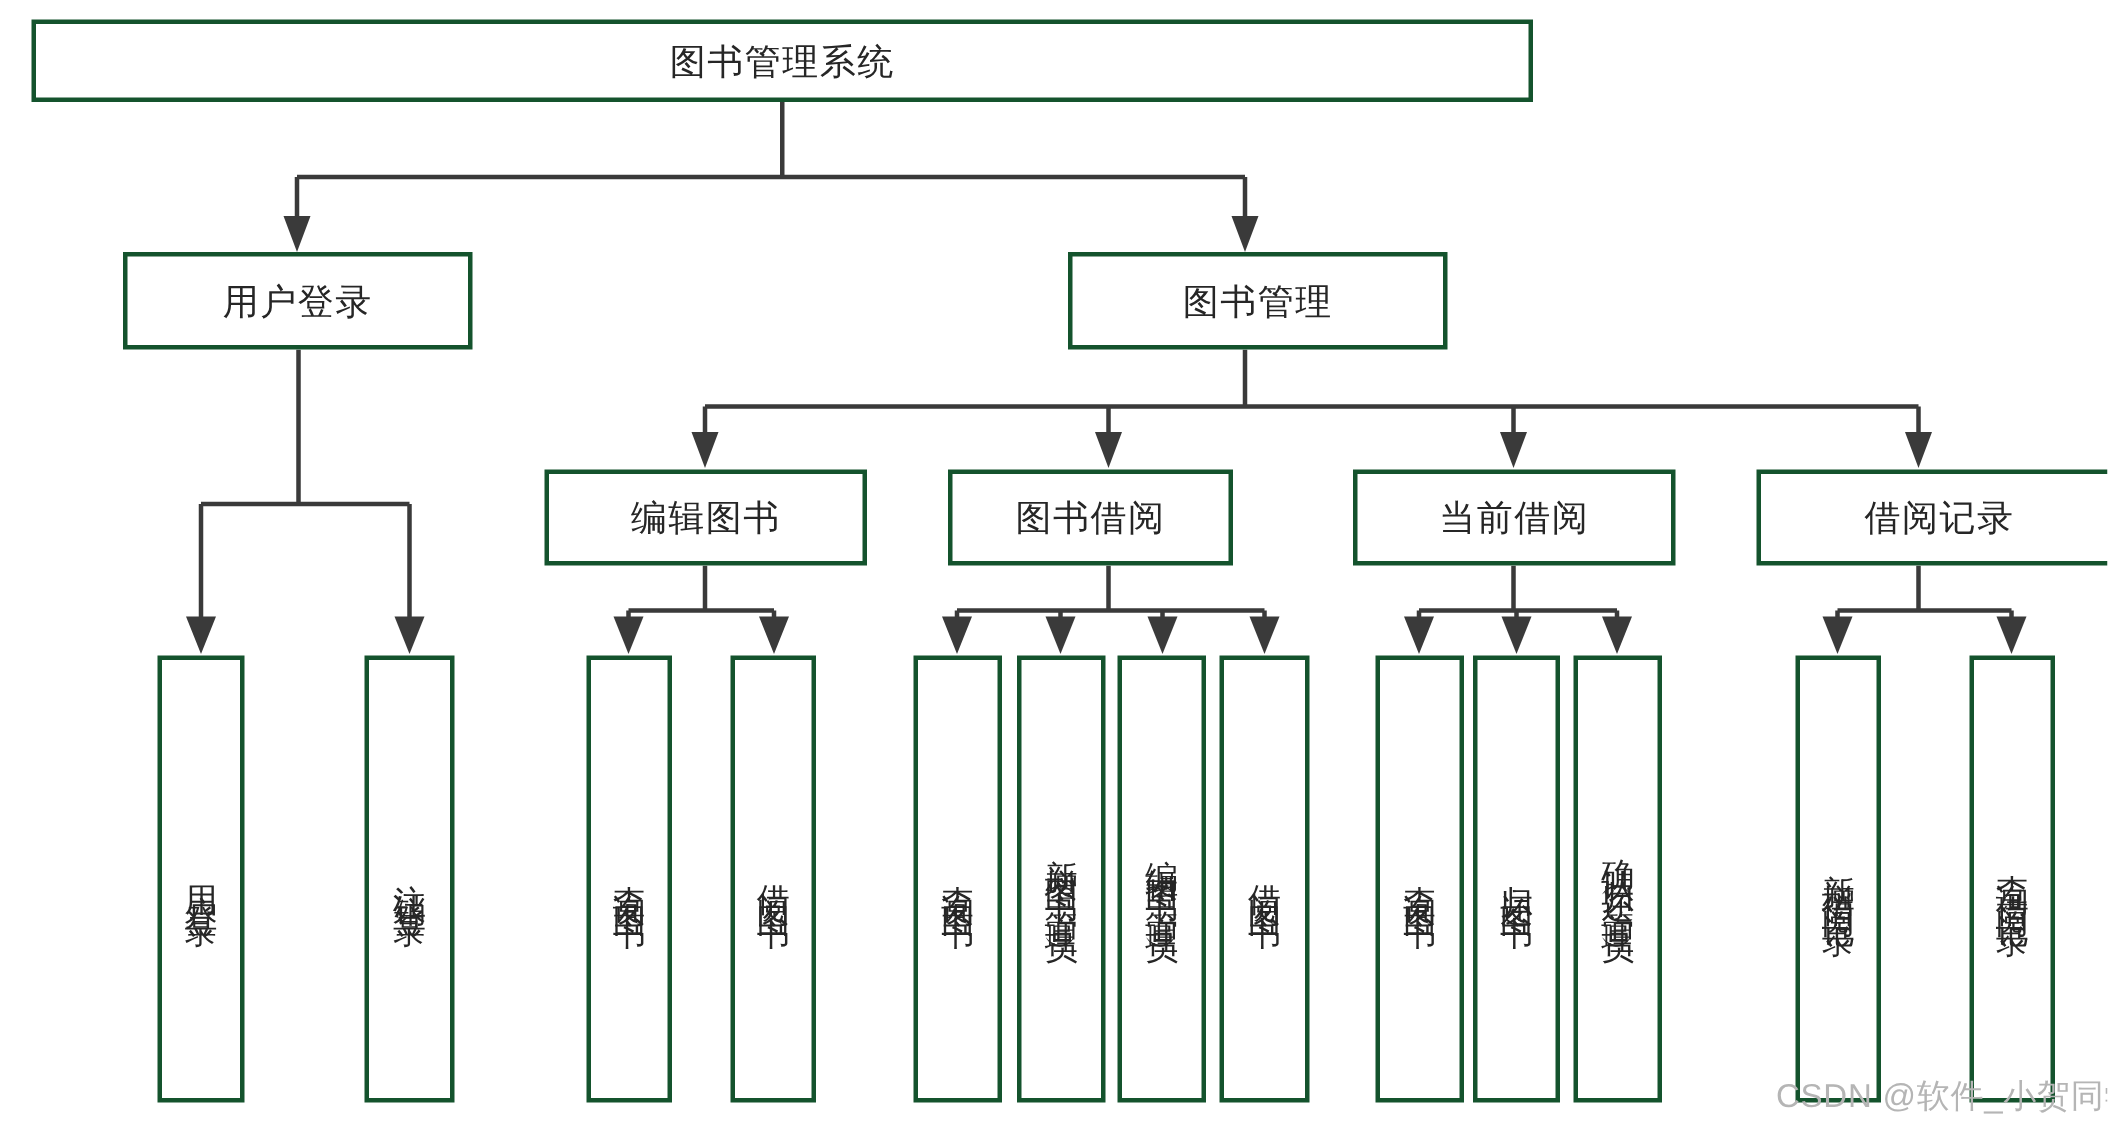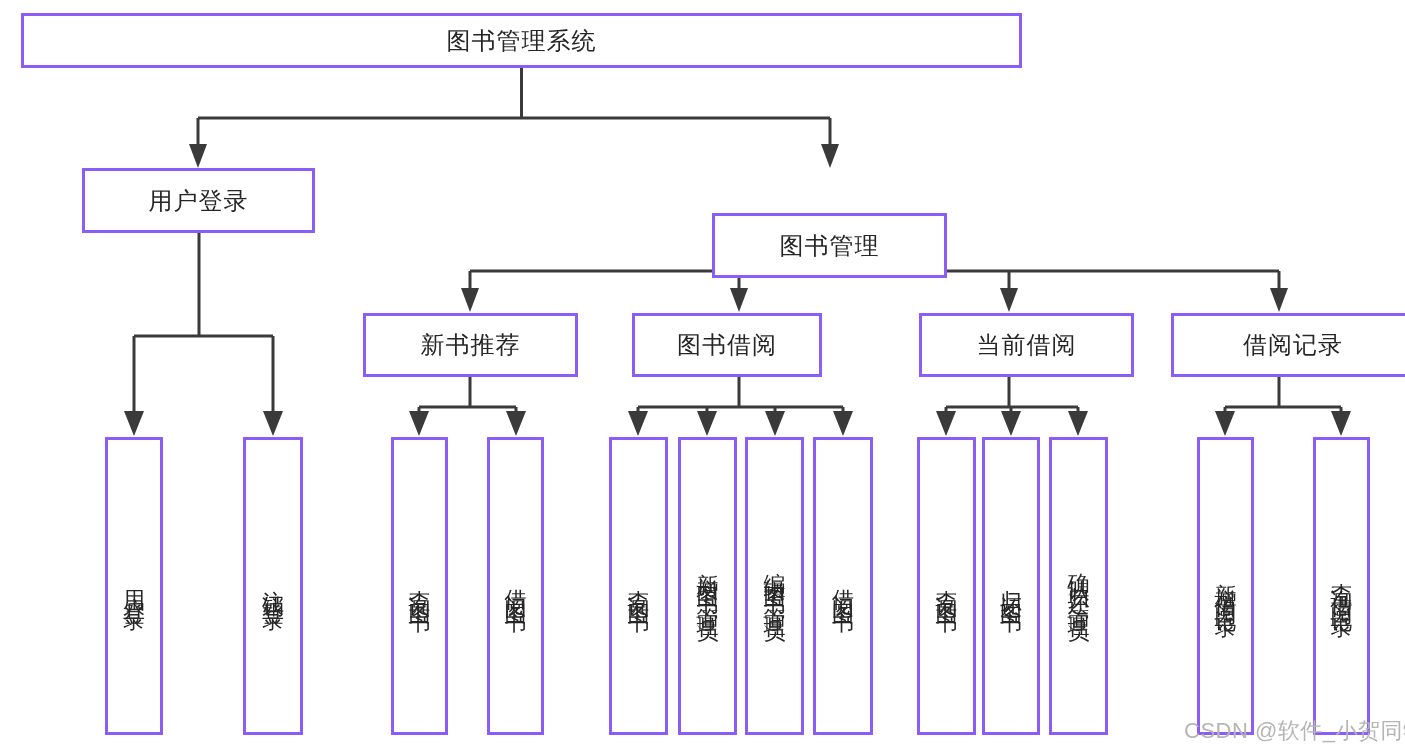--- a/index.html
+++ b/index.html
@@ -12,21 +12,21 @@
     overflow: hidden;
   }
   #connectors {
     position: absolute;
     left: 0; top: 0;
     width: 1405px; height: 747px;
   }
   .box {
     position: absolute;
     box-sizing: border-box;
-    border: 3px solid #8b5cf6;
+    border: 3px solid #14532d;
     background: #ffffff;
     color: #262626;
     display: flex;
     align-items: center;
     justify-content: center;
     text-align: center;
   }
   .h-box { font-size: 24px; letter-spacing: 1px; }
   .v-box {
     writing-mode: vertical-rl;
@@ -80,25 +80,25 @@
       <polygon class="arrow" points="1001,411 1021,411 1011,436"></polygon>
       <polygon class="arrow" points="1068,411 1088,411 1078,436"></polygon>
       <polygon class="arrow" points="1215,411 1235,411 1225,436"></polygon>
       <polygon class="arrow" points="1331,411 1351,411 1341,436"></polygon>
     </g>
   </svg>
 
   <div class="box h-box" style="left:21px; top:13px; width:1001px; height:55px;">图书管理系统</div>
 
   <div class="box h-box" style="left:82px; top:168px; width:233px; height:65px;">用户登录</div>
-  <div class="box h-box" style="left:712px; top:168px; width:235px; height:65px;margin-top:45px;">图书管理</div>
+  <div class="box h-box" style="left:712px; top:168px; width:253px; height:65px;">图书管理</div>
 
-  <div class="box h-box" style="left:363px; top:313px; width:215px; height:64px;">新书推荐</div>
+  <div class="box h-box" style="left:363px; top:313px; width:215px; height:64px;">编辑图书</div>
   <div class="box h-box" style="left:632px; top:313px; width:190px; height:64px;">图书借阅</div>
-  <div class="box h-box" style="left:902px; top:313px; width:215px; height:64px;margin-left:17px;">当前借阅</div>
+  <div class="box h-box" style="left:902px; top:313px; width:215px; height:64px;">当前借阅</div>
   <div class="box h-box" style="left:1171px; top:313px; width:244px; height:64px;">借阅记录</div>
 
   <div class="box v-box" style="left:105px; top:437px; width:58px; height:298px;">用户登录</div>
   <div class="box v-box" style="left:243px; top:437px; width:60px; height:298px;">注销登录</div>
 
   <div class="box v-box" style="left:391px; top:437px; width:57px; height:298px;">查询图书</div>
   <div class="box v-box" style="left:487px; top:437px; width:57px; height:298px;">借阅图书</div>
 
   <div class="box v-box" style="left:609px; top:437px; width:59px; height:298px;">查询图书</div>
   <div class="box v-box" style="left:678px; top:437px; width:59px; height:298px;">新增图书（管理员）</div>

